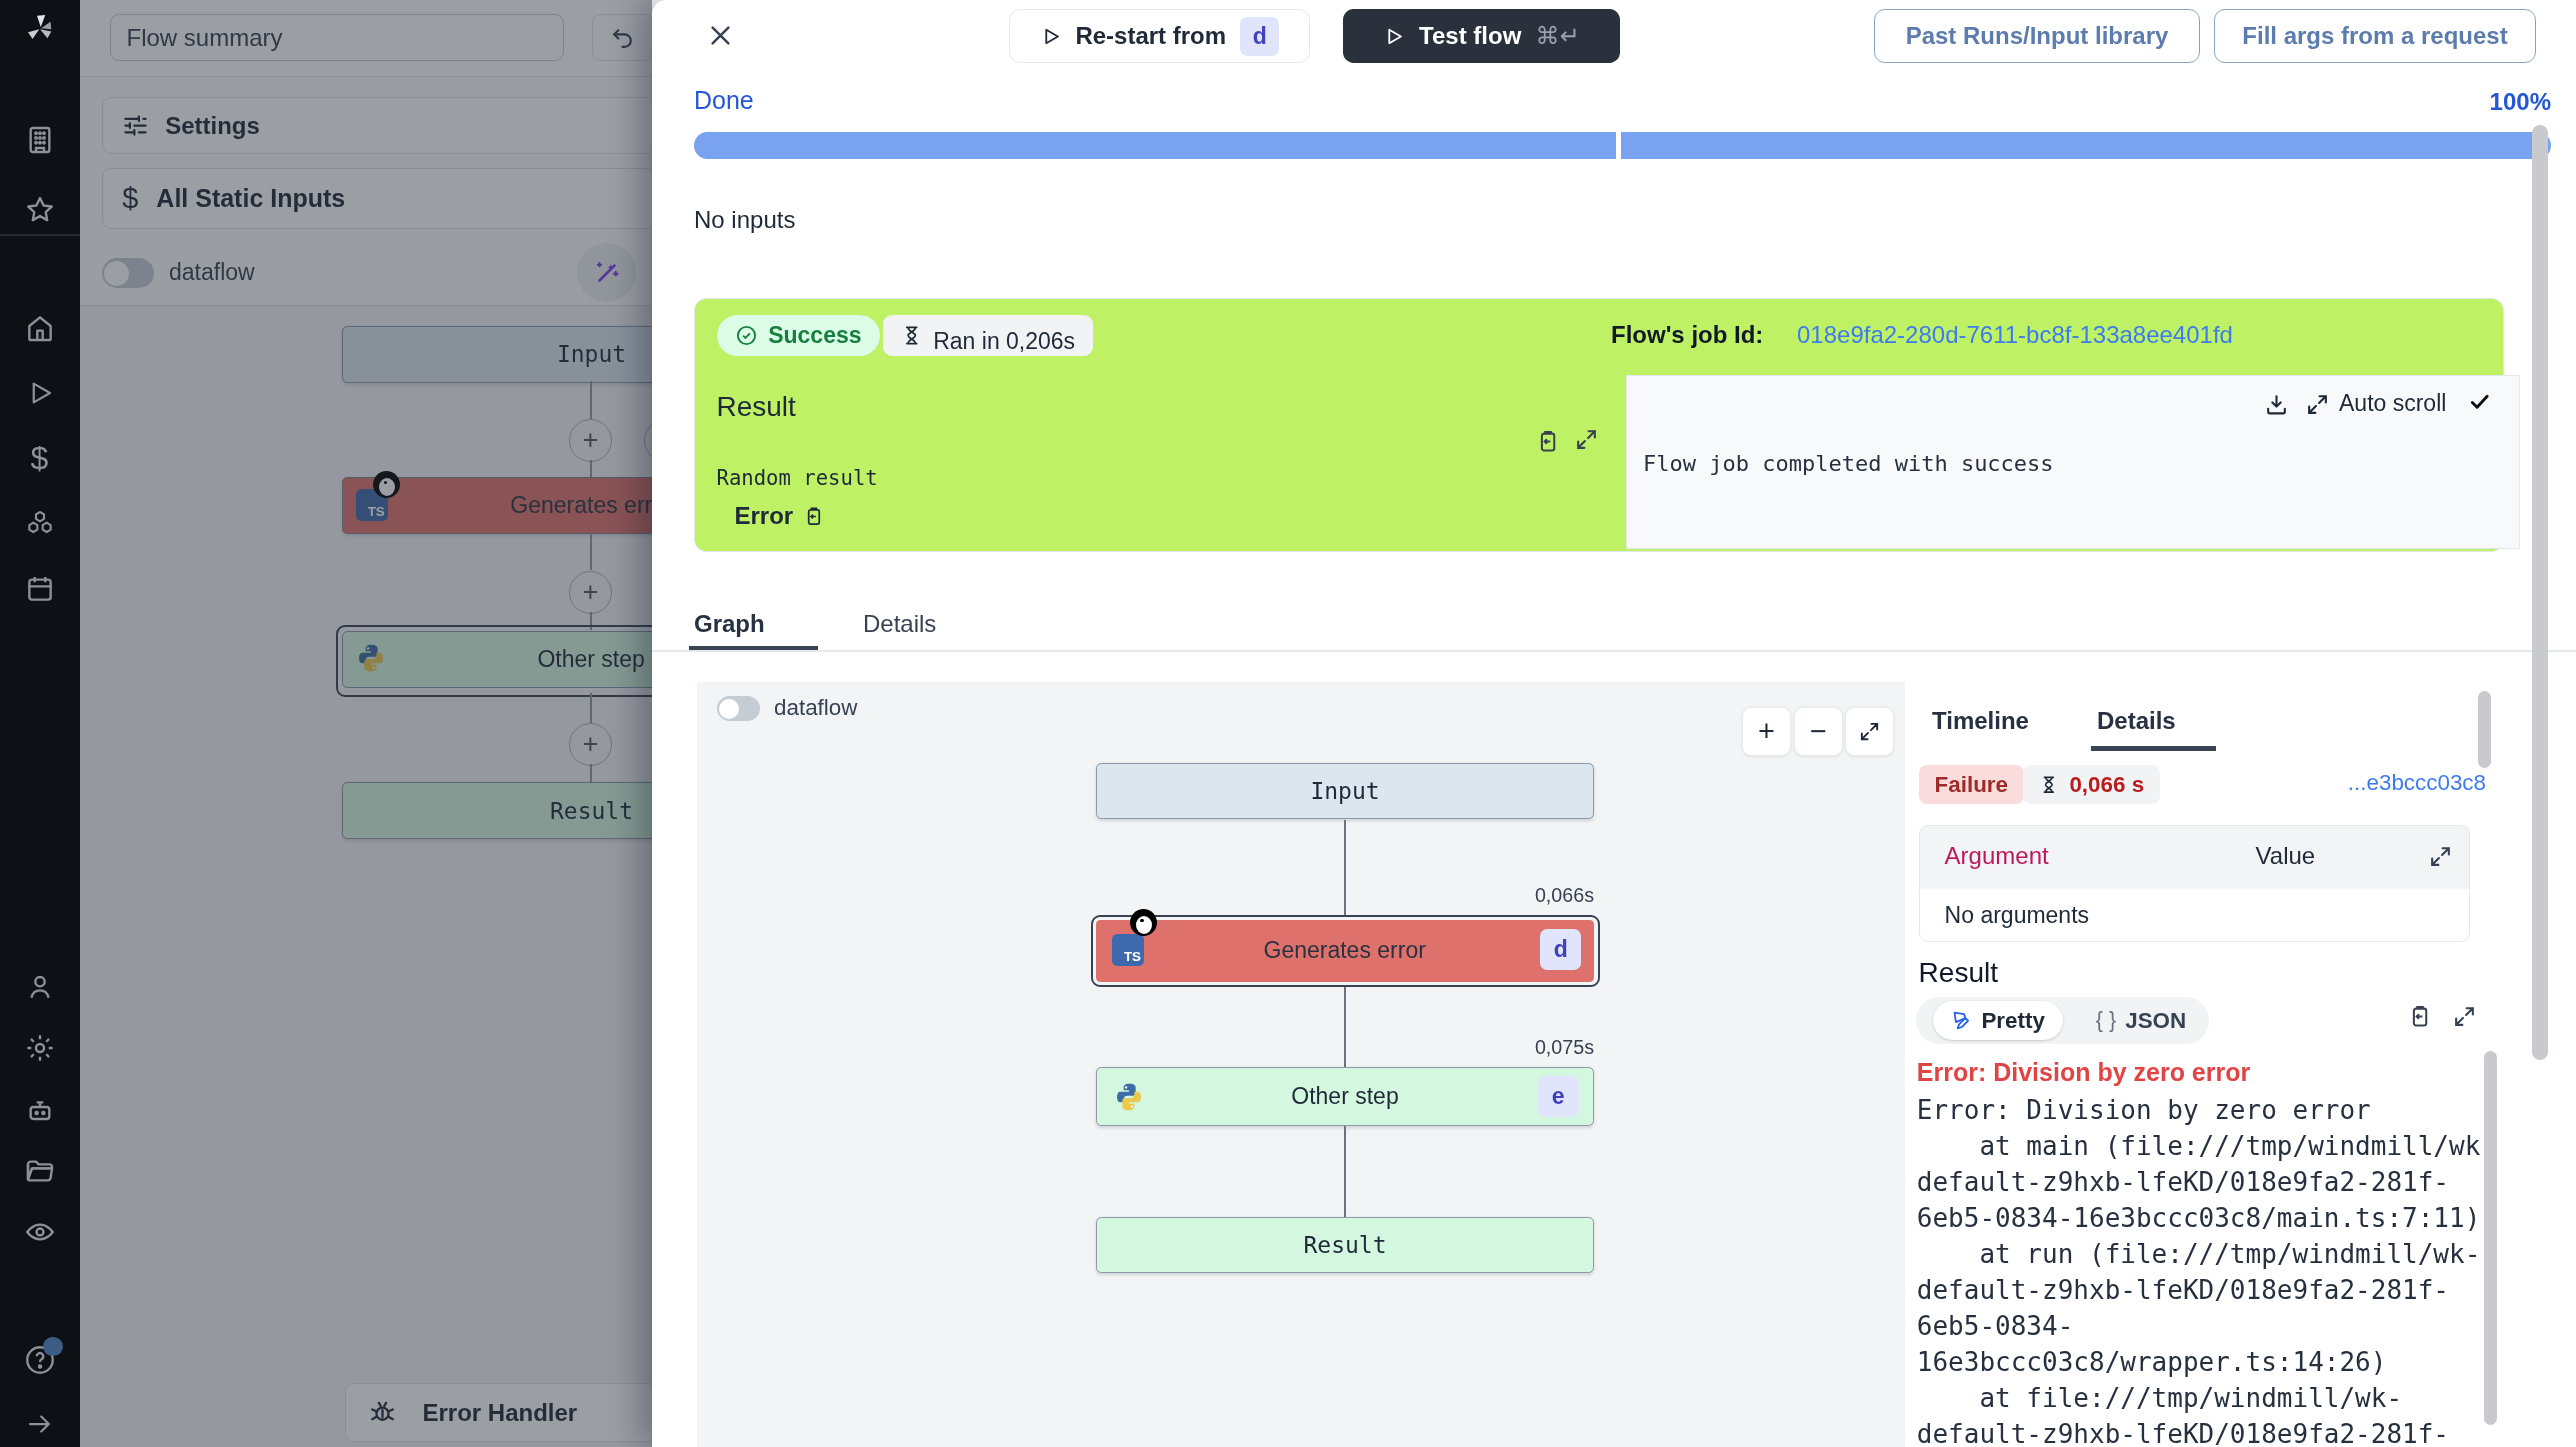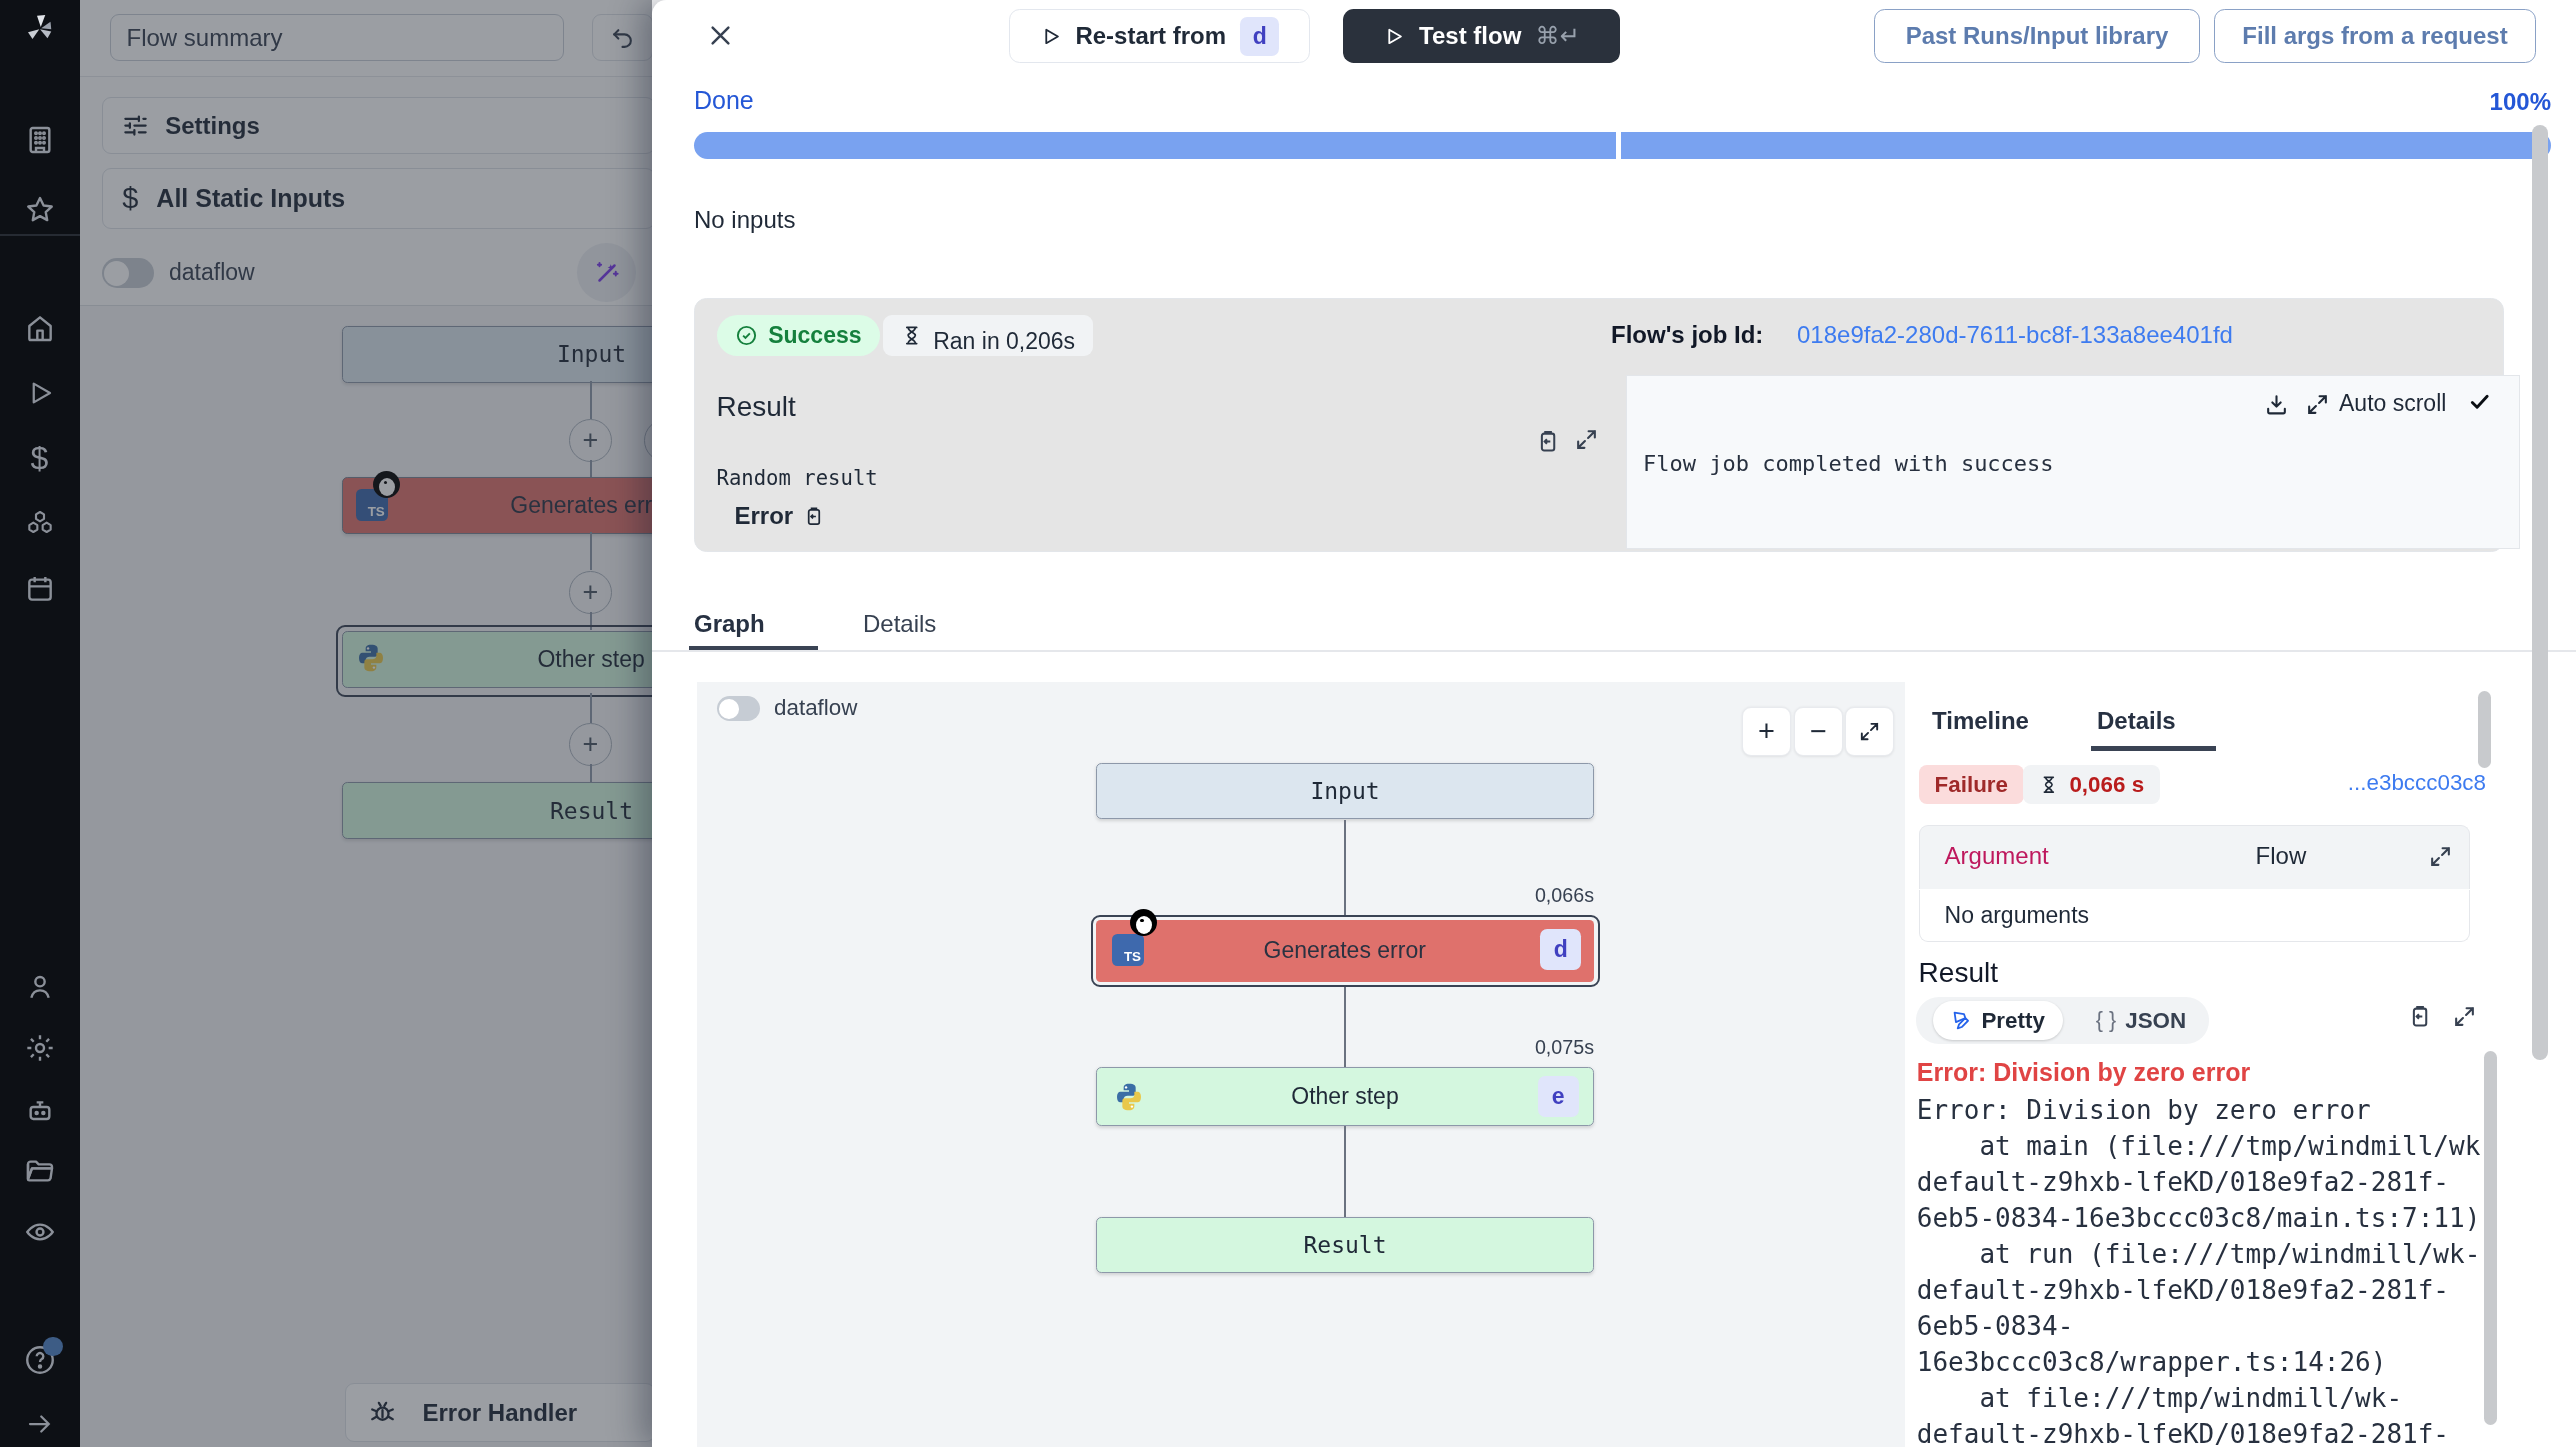--- a/index.html
+++ b/index.html
@@ -270,21 +270,21 @@
     </div>
 
     <div class="abs" style="left:42px;top:86px;font-size:25px;font-weight:500;color:#2457d6;">Done</div>
     <div class="abs" style="left:42px;top:88px;width:1857px;text-align:right;font-size:24px;font-weight:600;color:#2457d6;">100%</div>
     <div class="abs" style="left:42px;top:132px;width:1857px;height:27px;border-radius:13.4px;background:#79a2f0;overflow:hidden;">
       <span class="abs" style="left:922px;top:0;width:4.5px;height:27px;background:#fff;"></span>
     </div>
 
     <div class="abs" style="left:42px;top:206px;font-size:24px;color:#1f2937;">No inputs</div>
 
-    <div class="abs" style="left:42px;top:298px;width:1810px;height:254px;border:1.8px solid #e3e6ea;border-radius:12.5px;background:#e5e5e5;box-sizing:border-box;">
+    <div class="abs" style="left:42px;top:298px;width:1810px;height:254px;border:1.8px solid #e3e6ea;border-radius:12.5px;background:#bef264;box-sizing:border-box;">
 
       <div class="abs flexc" style="left:21.5px;top:16px;height:41px;gap:10.7px;padding:0 18px;background:#dcfce7;border-radius:20.6px;">
         <svg width="23" height="23" viewBox="0 0 24 24" fill="none" stroke="#15803d" stroke-width="2">
           <circle cx="12" cy="12" r="9"></circle>
             <path d="M8.5 12.2l2.4 2.4 4.6-4.8"></path>
         </svg>
         <span style="font-size:23px;font-weight:600;color:#15803d;">Success</span>
       </div>
 
       <div class="abs flexc" style="left:188px;top:16px;height:41px;gap:10.7px;padding:0 18px;background:#f1f3f5;border-radius:9px;">
@@ -415,21 +415,21 @@
       <div class="abs flexc" style="left:108px;top:83px;height:39px;gap:10.7px;padding:0 16px;background:#f1f3f5;border-radius:8px;">
         <svg width="19.7" height="21.5" viewBox="0 0 24 24" fill="none" stroke="#1f2937" stroke-width="1.9" stroke-linecap="round">
           <path d="M6.5 3h11M6.5 21h11M8 3c0 5 8 5.5 8 9s-8 4-8 9M16 3c0 5-8 5.5-8 9s8 4 8 9"></path>
         </svg>
         <span style="font-size:22.4px;font-weight:700;color:#b91c1c;text-align:center;">0,066 s</span>
       </div>
       <a class="abs" style="right:55px;top:88px;font-size:22.4px;color:#3d7bf0;text-decoration:none;">...e3bccc03c8</a>
 
       <div class="abs" style="left:3.6px;top:143px;width:551px;height:64px;background:#f2f4f6;border:1.8px solid #e5e7eb;border-bottom:none;border-radius:9px 9px 0 0;box-sizing:border-box;">
         <span class="abs" style="left:25px;top:16px;font-size:24px;font-weight:500;color:#be185d;">Argument</span>
-        <span class="abs" style="left:336px;top:16px;font-size:24px;font-weight:500;color:#1f2937;">Flow</span>
+        <span class="abs" style="left:336px;top:16px;font-size:24px;font-weight:500;color:#1f2937;">Value</span>
         <span class="abs" style="right:16px;top:18px;">
           <svg width="25" height="25" viewBox="0 0 24 24" fill="none" stroke="#374151" stroke-width="2" stroke-linecap="round">
             <path d="M14 4h6v6M10 20H4v-6M20 4l-6.5 6.5M4 20l6.5-6.5M14 10l6-6M10 14l-6 6"></path>
           </svg>
         </span>
       </div>
       <div class="abs flexc" style="left:3.6px;top:208px;width:551px;height:52px;border:1.8px solid #e5e7eb;border-top:none;border-radius:0 0 9px 9px;box-sizing:border-box;background:#fff;">
         <span style="margin-left:25px;font-size:23px;color:#1f2937;">No arguments</span>
       </div>
 

